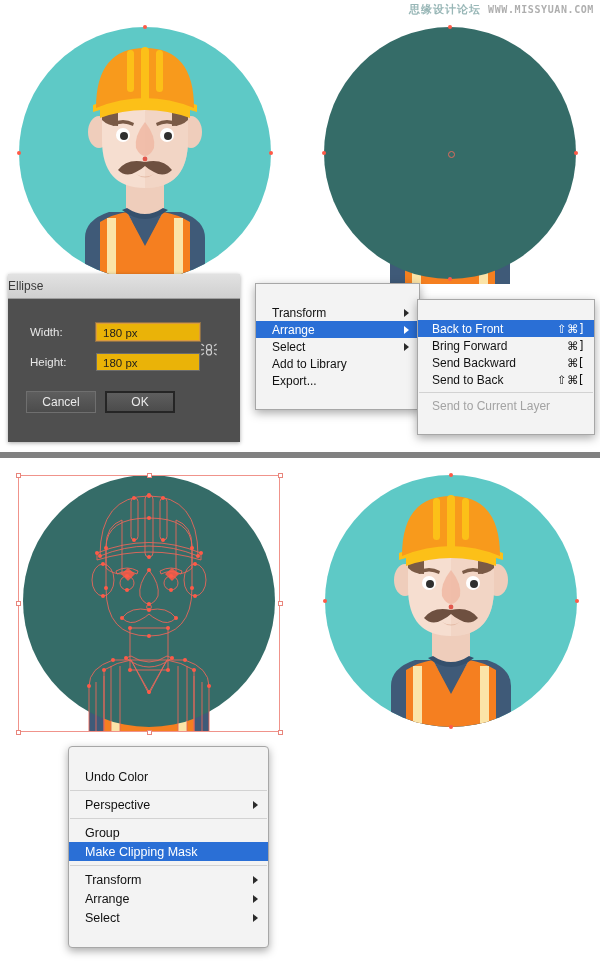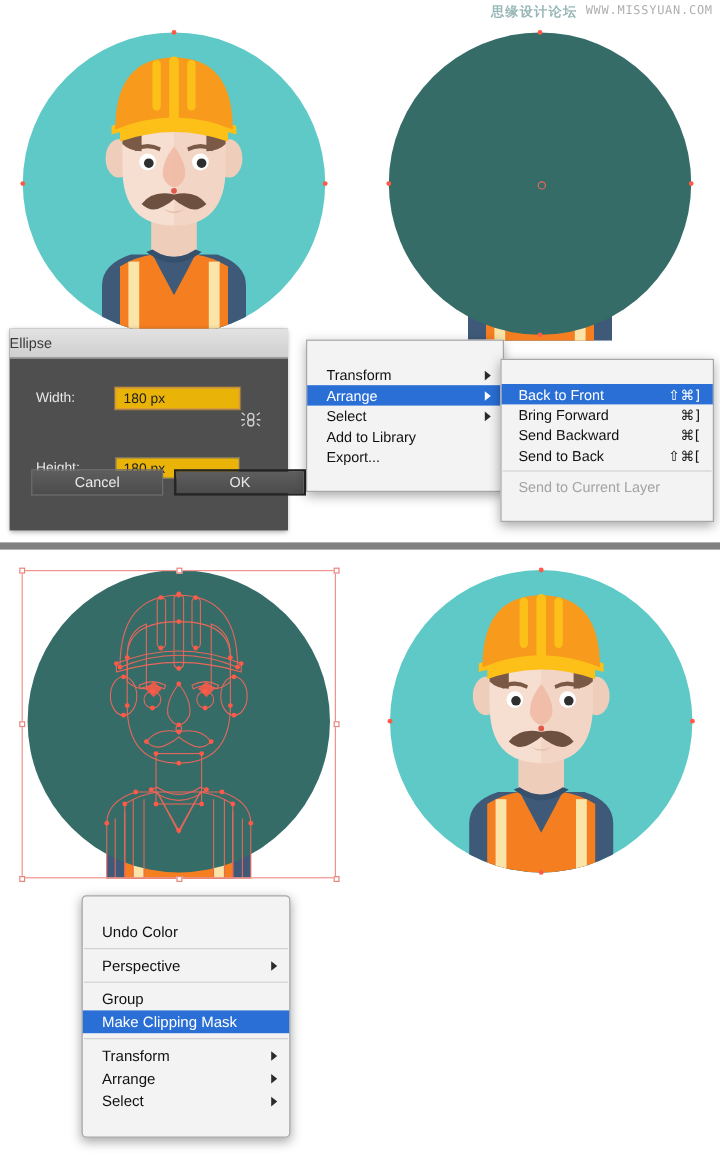--- a/index.html
+++ b/index.html
@@ -40,21 +40,21 @@
     font-size: 11px;
     color: #5b8c8c;
     letter-spacing: 1px;
     font-weight: 700;
   }
   .watermark .wm-en {
     font-family: "DejaVu Sans Mono", monospace;
     font-size: 10px;
     color: #7d7d7d;
     letter-spacing: 0.6px;
-    font-weight: 400;
+    font-weight: 700;
   }
 
   
   .half-divider {
     position: absolute;
     left: 0;
     top: 452px;
     width: 600px;
     height: 6px;
     background: #818181;
@@ -130,21 +130,21 @@
     height: 144px;
   }
   .ed-row {
     position: absolute;
     display: flex;
     align-items: center;
     left: 22px;
     gap: 16px;
   }
   .ed-row.r1 { top: 24px; }
-  .ed-row.r2 { top: 54px; margin-top: 28px; }
+  .ed-row.r2 { top: 54px; }
   .ed-label {
     font-size: 11.5px;
     color: #e8e8e8;
     width: 50px;
     text-align: left;
   }
   .ed-input {
     width: 104px;
     height: 18px;
     line-height: 18px;
@@ -167,21 +167,21 @@
     height: 20px;
   }
   .ed-buttons {
     position: absolute;
     left: 18px;
     top: 92px;
     display: flex;
     gap: 9px;
   }
   .ed-btn {
-    width: 110px;
+    width: 70px;
     height: 22px;
     line-height: 20px;
     text-align: center;
     font-size: 12px;
     color: #eaeaea;
     background: linear-gradient(#5e5e5e, #4c4c4c);
     border: 1px solid #6f6f6f;
     box-sizing: border-box;
   }
   .ed-btn.default {
@@ -247,21 +247,21 @@
   }
   #arrange-submenu {
     left: 417px;
     top: 299px;
     width: 178px;
   }
   #arrange-submenu .mi { padding-left: 14px; }
   #clipping-menu {
     left: 68px;
     top: 746px;
-    width: 174px;
+    width: 201px;
   }
   #clipping-menu .mi { height: 19px; font-size: 12.5px; }
 
   
   .ctxmenu, .ellipse-dialog { user-select: none; }
 </style>
 </head>
 <body>
 
 <div class="stage">

